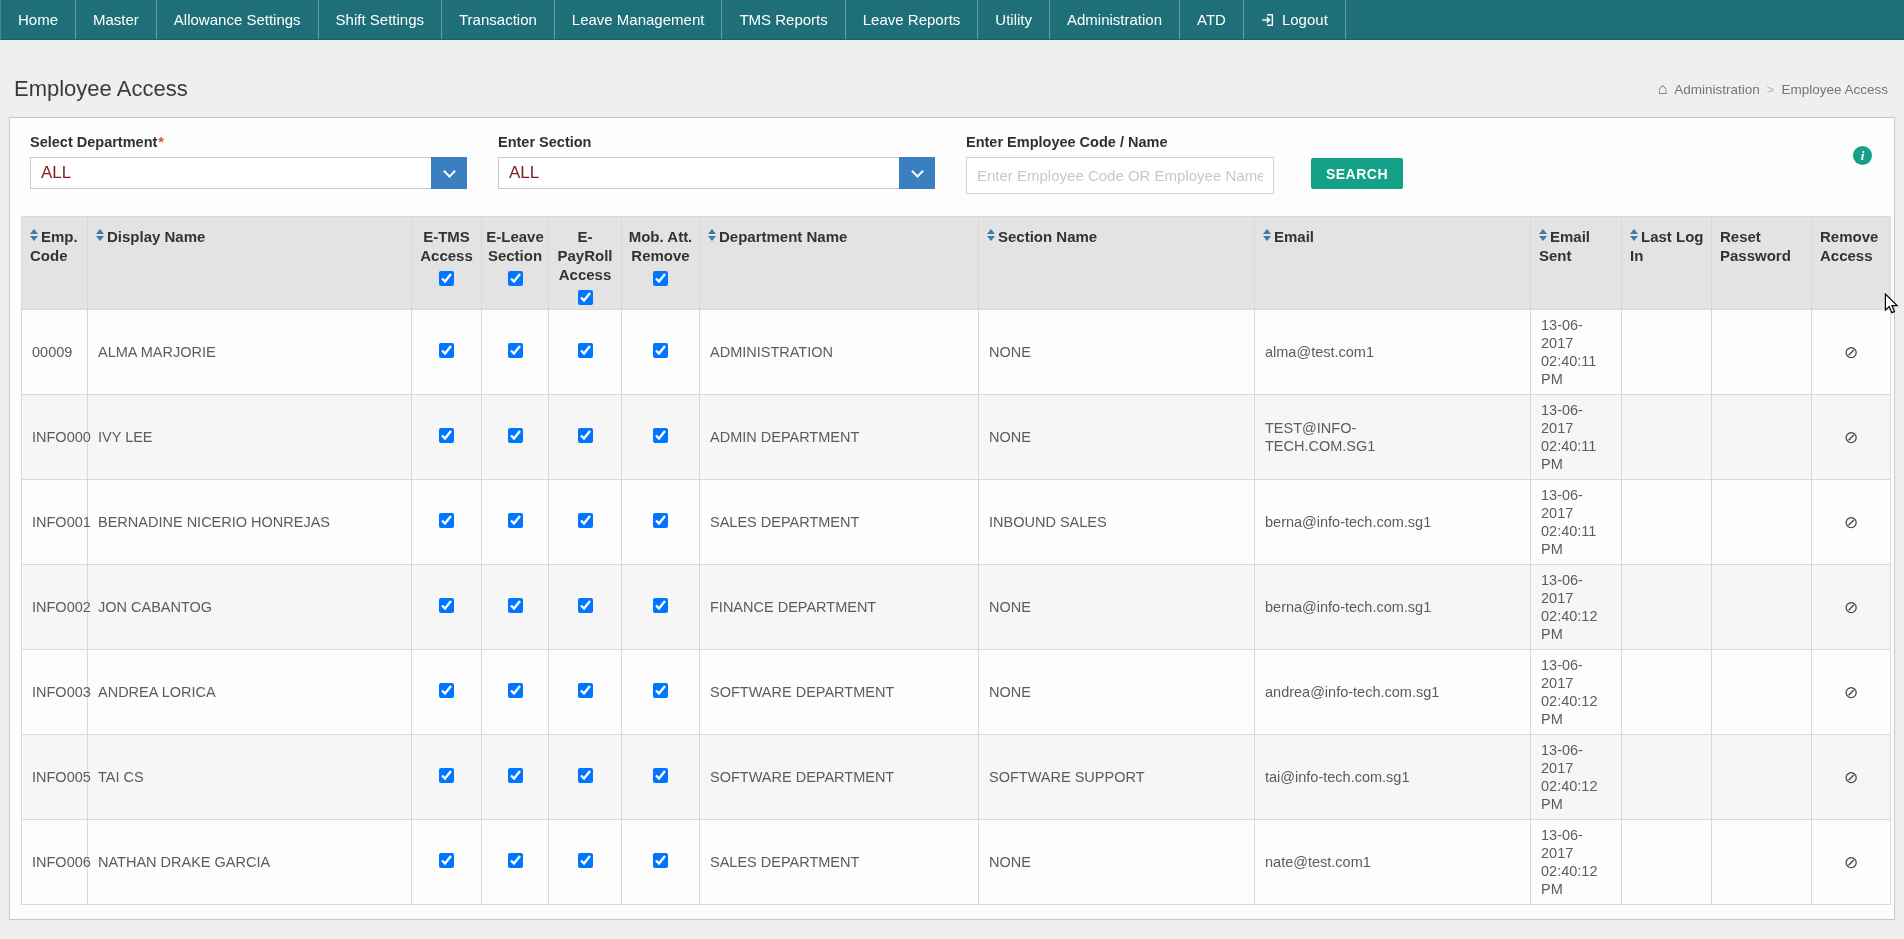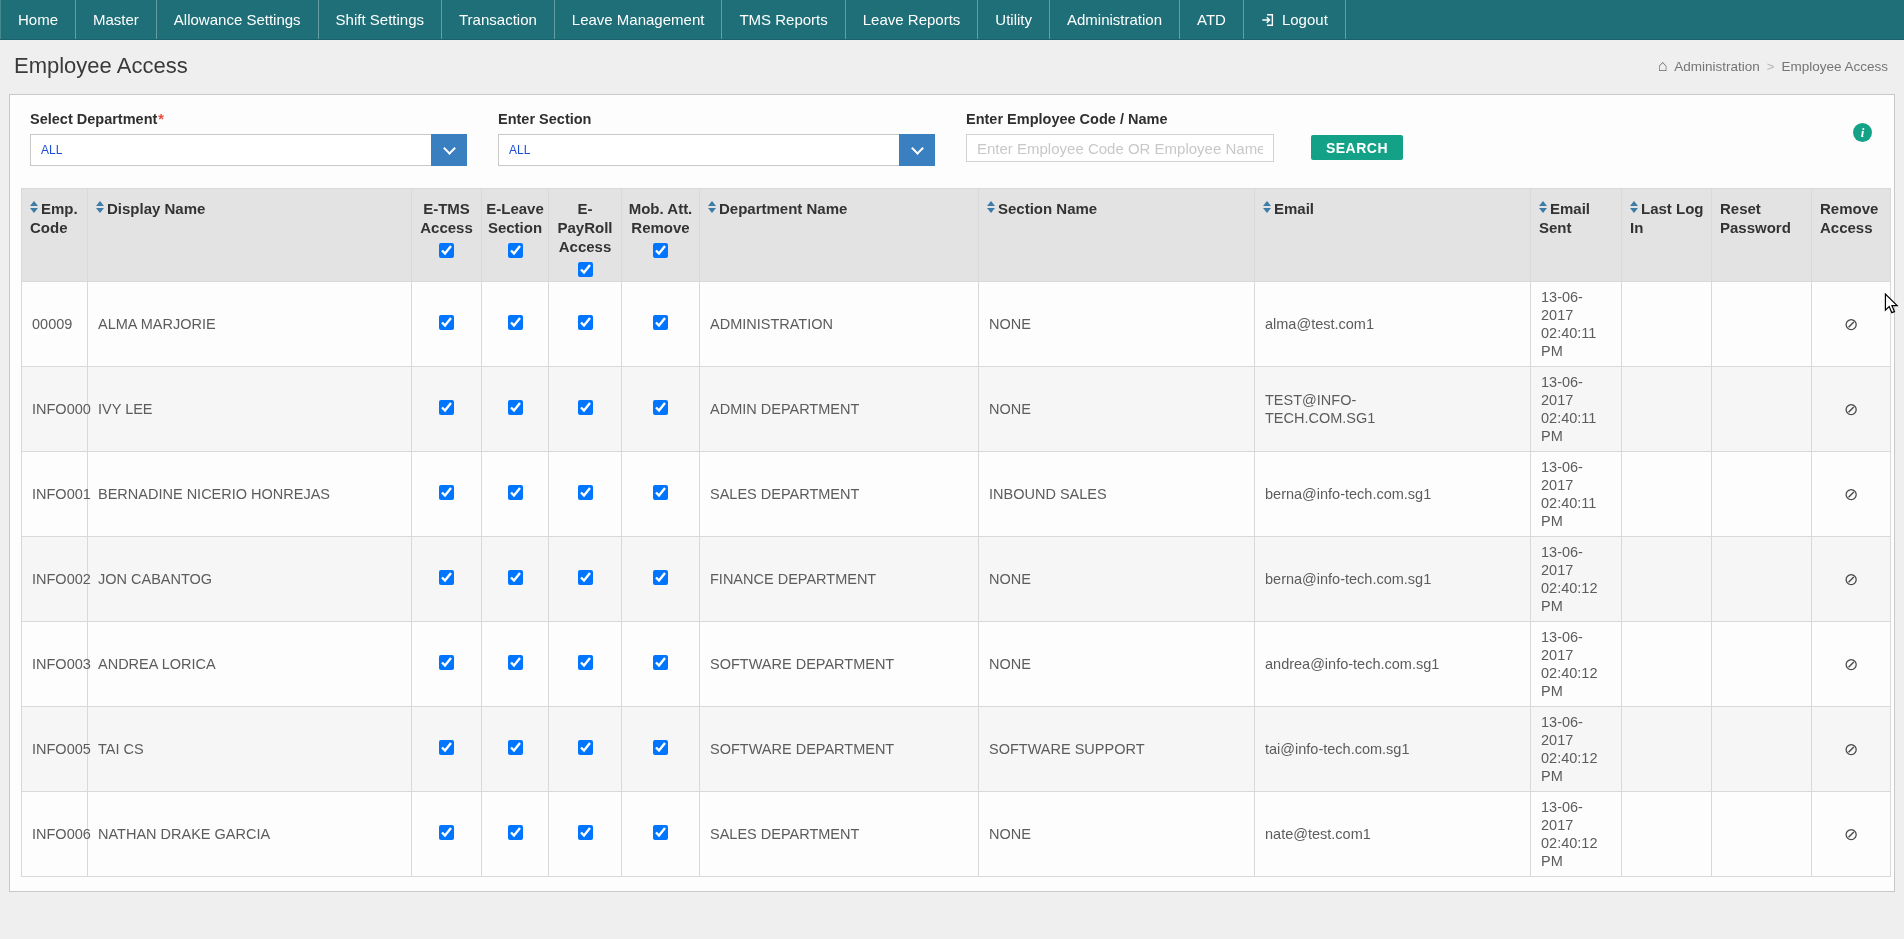--- a/index.html
+++ b/index.html
@@ -7,51 +7,51 @@
   body { font-family:"Liberation Sans", sans-serif; background:#efefef; position:relative; }
 
   
   .topnav { display:flex; height:40px; background:#1e6f78; border-bottom:1px solid #1a626a; }
   .nav-item { display:flex; align-items:center; gap:7px; padding:0 17px; color:#fff; font-size:15px;
               border-right:1px solid rgba(255,255,255,.32); cursor:pointer; white-space:nowrap; }
   .nav-item:first-child { border-left:1px solid rgba(255,255,255,.18); }
   .nav-icon svg { display:block; }
 
   
-  .title-strip { display:flex; justify-content:space-between; align-items:center; padding:13px 16px 15px 14px; }
+  .title-strip { display:flex; justify-content:space-between; align-items:center; padding:13px 16px 15px 14px;margin-top:23px; }
   .page-title { font-size:22px; font-weight:normal; color:#3a3a3a; }
   .breadcrumb { display:flex; align-items:center; gap:7px; font-size:13.5px; color:#757575; }
   .bc-home { font-size:16px; color:#6a6a6a; line-height:1; }
   .bc-sep { color:#b5b5b5; font-size:13px; }
 
   
   .panel { margin:0 9px; background:#fdfdfd; border:1px solid #c9c9c9; padding-bottom:14px; }
   .panel-header { background:#dbdbdb; border-bottom:1px solid #c9c9c9; padding:9px 15px;
                   font-size:16px; font-weight:bold; color:#4a4a4a; letter-spacing:.4px; }
 
   
   .filters { display:flex; align-items:flex-start; padding:16px 22px 22px 20px; }
   .fgroup { width:437px; }
   .fgroup + .fgroup { margin-left:31px; }
   .flabel { font-size:14.5px; font-weight:bold; color:#2f2f2f; margin-bottom:7px; }
   .req { color:#e74c3c; margin-left:1px; }
   .select-box { position:relative; height:32px; border:1px solid #c9c9c9; background:#fff; cursor:pointer; }
-  .select-value { display:block; line-height:30px; padding-left:10px; font-size:12px; color:#1d4ed8; }
+  .select-value { display:block; line-height:30px; padding-left:10px; font-size:17px; color:#7f1d1d; }
   .select-btn { position:absolute; right:-1px; top:-1px; width:36px; height:32px; background:#3a7fbf;
                 display:flex; align-items:center; justify-content:center; }
   .chev { width:9px; height:9px; border-right:2px solid #fff; border-bottom:2px solid #fff;
           transform:rotate(45deg); margin-top:-4px; }
   .search-group { margin-left:33px; }
   .search-row { display:flex; align-items:flex-start; }
-  .search-input { width:437px; height:28px; border:1px solid #d2d2d2; padding:0 10px; font-size:15px; color:#555;
+  .search-input { width:437px; height:37px; border:1px solid #d2d2d2; padding:0 10px; font-size:15px; color:#555;
                   font-family:"Liberation Sans", sans-serif; background:#fff; }
   .search-input::placeholder { color:#c8c8c8; }
   .btn-teal { background:#13a287; color:#fff; border:none; font-family:"Liberation Sans", sans-serif;
               font-size:14px; font-weight:bold; letter-spacing:.5px; border-radius:2px; cursor:pointer; }
-  .search-btn { height:25px; padding:0 15px; margin-left:37px; margin-top:1px; }
+  .search-btn { height:31px; padding:0 15px; margin-left:37px; margin-top:1px; }
   .info-icon { margin-left:auto; margin-top:12px; width:19px; height:19px; border-radius:50%;
                background:#13a287; color:#fff; font-size:13px; font-weight:bold; text-align:center;
                line-height:19px; font-family:"Liberation Serif", serif; font-style:italic; cursor:pointer; }
 
   
   .emp-table { table-layout:fixed; width:1869px; margin:0 11px; border-collapse:collapse; }
   .emp-table th, .emp-table td { border:1px solid #d9d9d9; }
   thead th { background:#e3e3e3; vertical-align:top; text-align:left; padding:10px 7px 0 8px;
              font-size:15px; color:#333; line-height:19px; height:80px; }
   .th-chk { text-align:center; padding-left:3px; padding-right:3px; }

